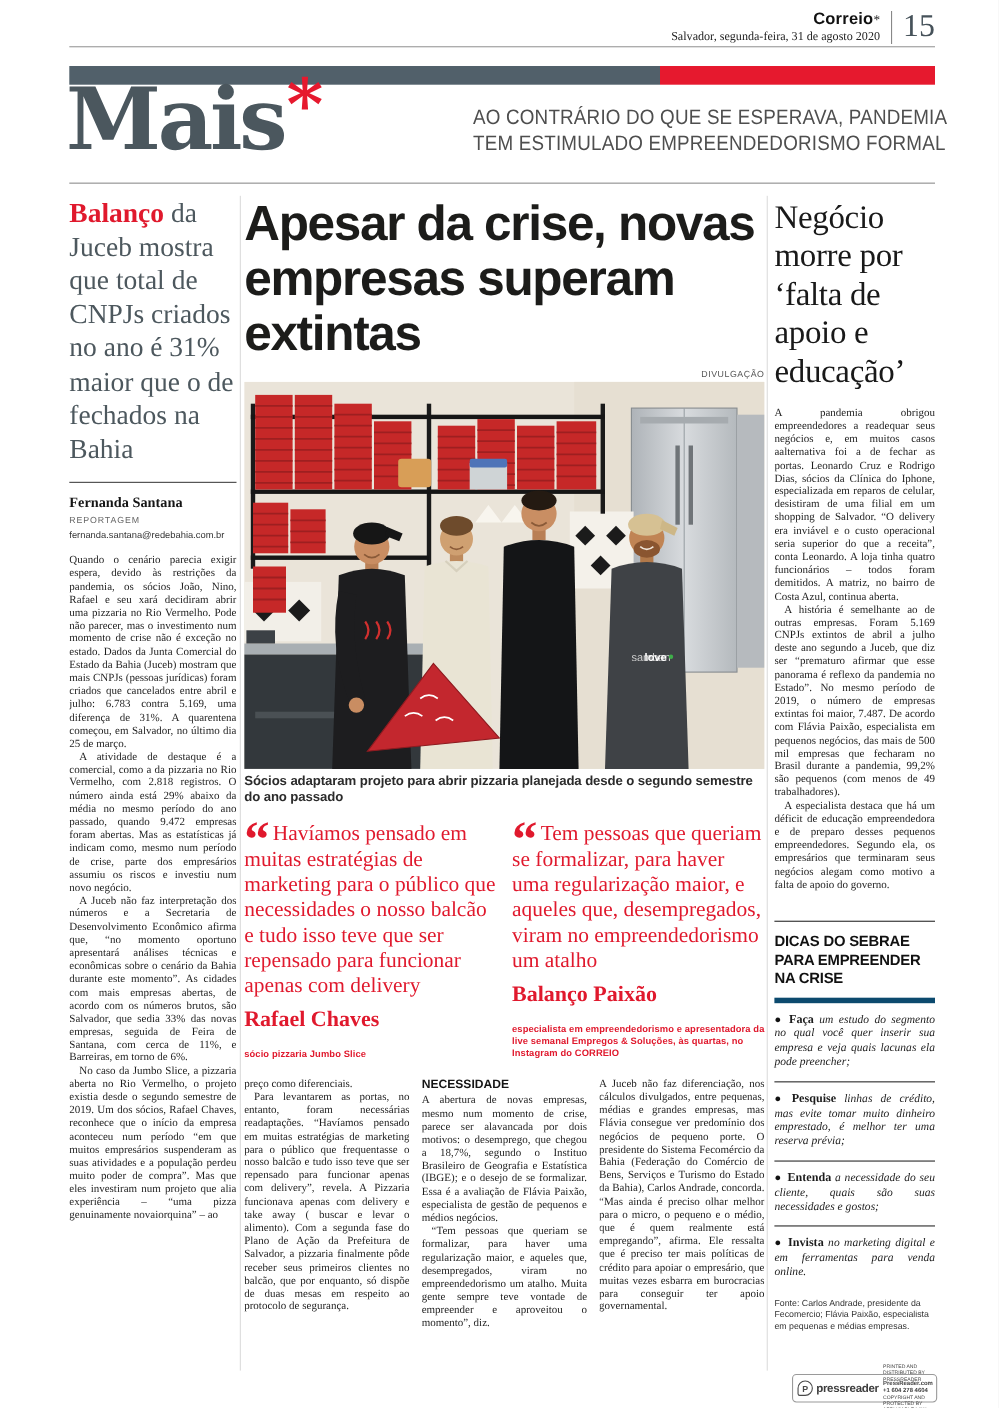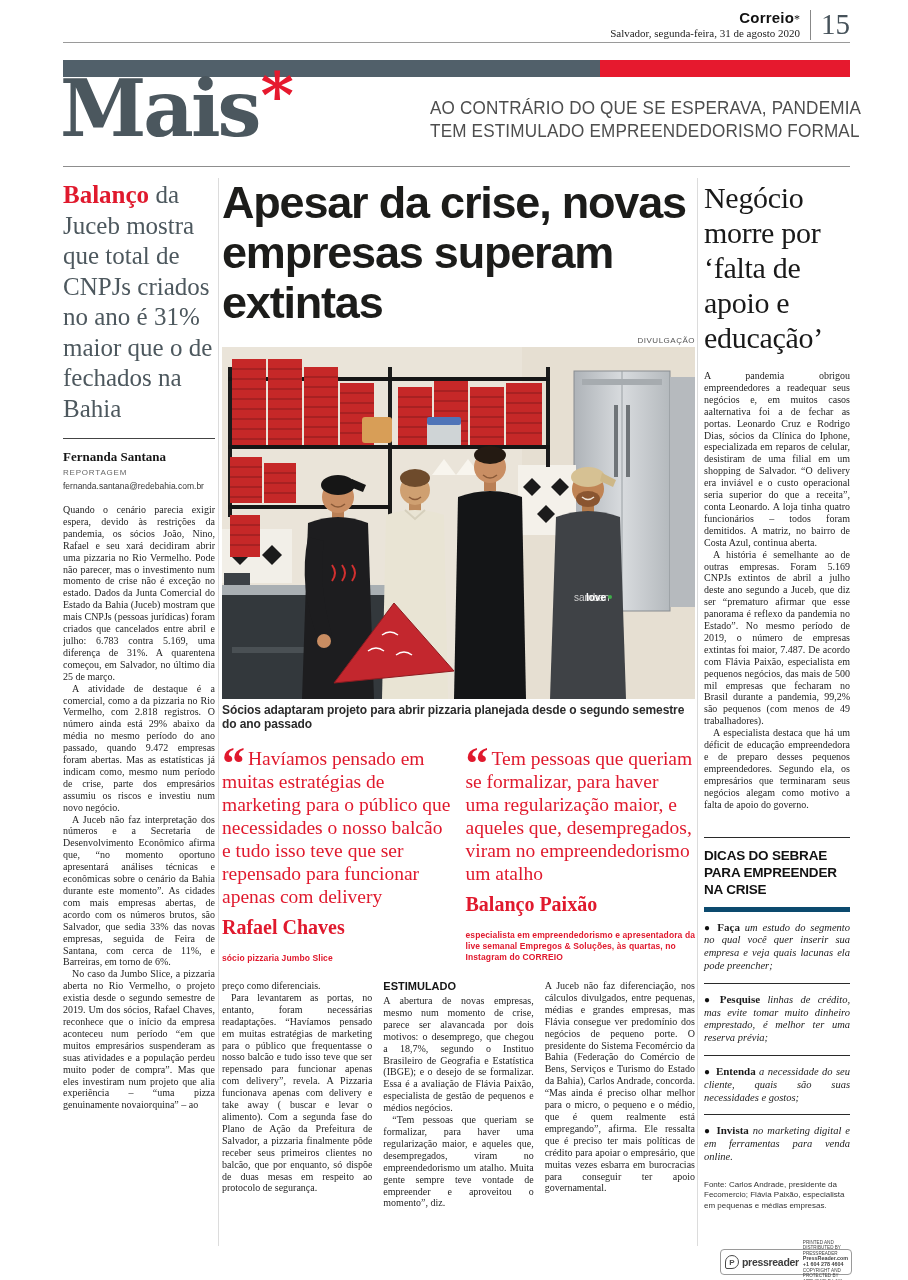--- a/index.html
+++ b/index.html
@@ -290,21 +290,21 @@
         </div>
       </div>
 
     <div class="botcols">
       <div class="botcol bodytxt">
 
       <p>preço como diferenciais.</p>
           <p>Para levantarem as portas, no entanto, foram necessárias readaptações. “Havíamos pensado em muitas estratégias de marketing para o público que frequentasse o nosso balcão e tudo isso teve que ser repensado para funcionar apenas com delivery”, revela. A Pizzaria funcionava apenas com delivery e take away ( buscar e levar o alimento). Com a segunda fase do Plano de Ação da Prefeitura de Salvador, a pizzaria finalmente pôde receber seus primeiros clientes no balcão, que por enquanto, só dispõe de duas mesas em respeito ao protocolo de segurança.</p>
         </div>
       <div class="botcol">
-        <h4 class="colhdr">ESTIMULADO</h4>
+        <h4 class="colhdr">NECESSIDADE</h4>
         <div class="bodytxt">
 
         <p>A abertura de novas empresas, mesmo num momento de crise, parece ser alavancada por dois motivos: o desemprego, que chegou a 18,7%, segundo o Instituo Brasileiro de Geografia e Estatística (IBGE); e o desejo de se formalizar. Essa é a avaliação de Flávia Paixão, especialista de gestão de pequenos e médios negócios.</p>
             <p>“Tem pessoas que queriam se formalizar, para haver uma regularização maior, e aqueles que, desempregados, viram no empreendedorismo um atalho. Muita gente sempre teve vontade de empreender e aproveitou o momento”, diz.</p>
           </div>
       </div>
       <div class="botcol bodytxt indent-all">
 
       <p>A Juceb não faz diferenciação, nos cálculos divulgados, entre pequenas, médias e grandes empresas, mas Flávia consegue ver predomínio dos negócios de pequeno porte. O presidente do Sistema Fecomércio da Bahia (Federação do Comércio de Bens, Serviços e Turismo do Estado da Bahia), Carlos Andrade, concorda. “Mas ainda é preciso olhar melhor para o micro, o pequeno e o médio, que é quem realmente está empregando”, afirma. Ele ressalta que é preciso ter mais políticas de crédito para apoiar o empresário, que muitas vezes esbarra em burocracias para conseguir ter apoio governamental.</p>
         </div>

